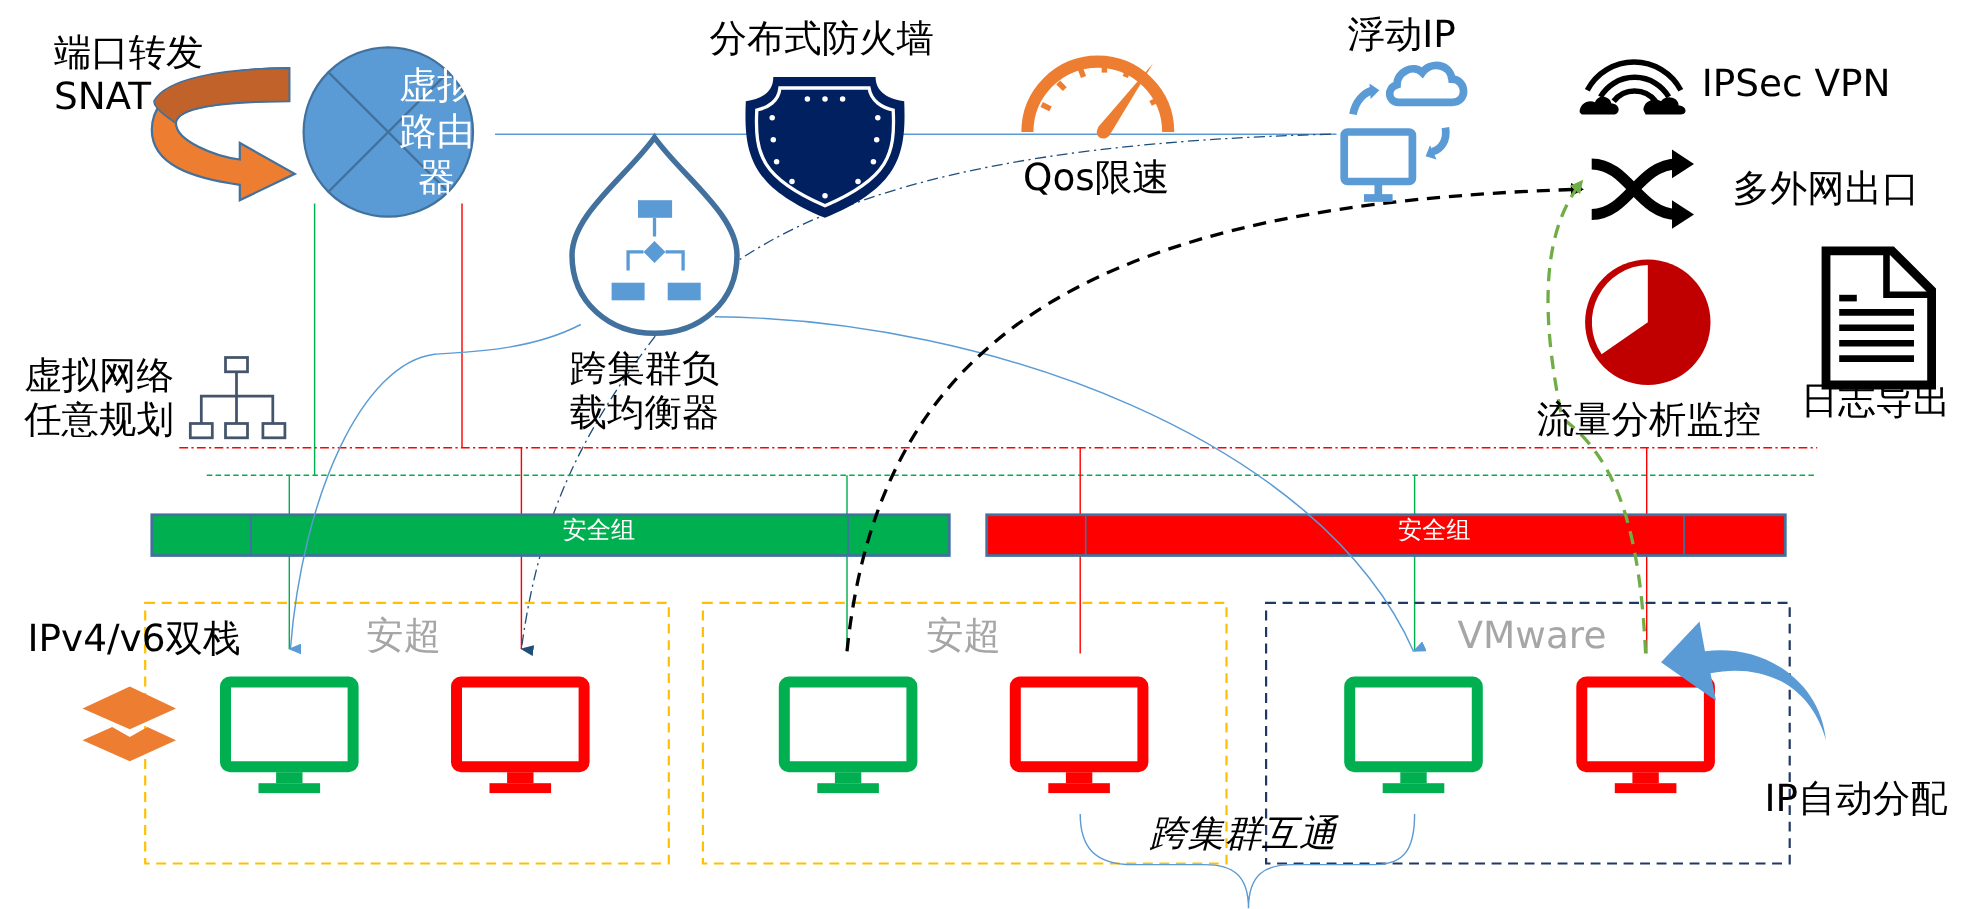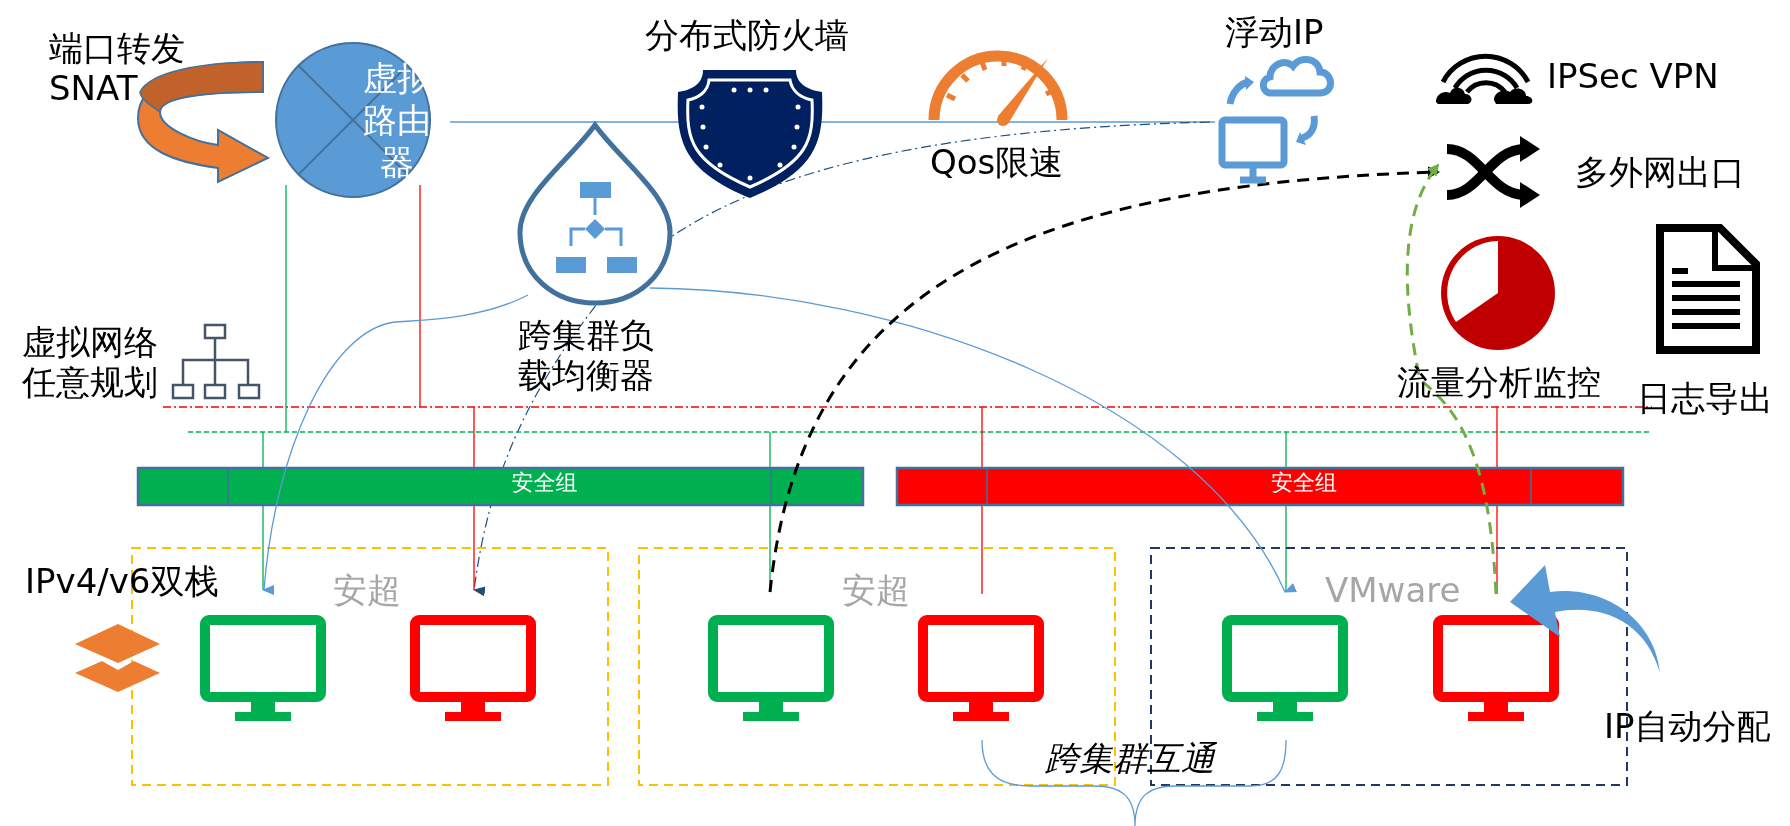--- a/index.html
+++ b/index.html
@@ -1,20 +1,20 @@
 <!DOCTYPE html>
 <html><head>
 <meta charset="utf-8">
 <style>
   html,body{margin:0;padding:0;background:#ffffff;}
   body{width:1790px;height:826px;position:relative;overflow:hidden;font-family:"DejaVu Sans","Liberation Sans",sans-serif;}
   svg#diagram{position:absolute;left:0;top:0;}
   .lbl{position:absolute;white-space:nowrap;color:#000;font-size:34px;line-height:1.18;}
   .lbl-center{text-align:center;}
-  .grey{color:#a6a6a6;margin-top:12px;}
+  .grey{color:#a6a6a6;}
   .white{color:#ffffff;margin-left:44px;}
 </style>
 </head>
 <body>
 
 <svg id="diagram" width="1790" height="826" viewBox="0 0 1790 826" xmlns="http://www.w3.org/2000/svg">
   <defs>
     <marker id="arrBlue" markerWidth="10" markerHeight="12" refX="5" refY="11" orient="auto" markerUnits="userSpaceOnUse">
       <path d="M0,0 L10,0 L5,12 Z" fill="#5b9bd5"></path>
     </marker>
@@ -227,21 +227,21 @@
 <div class="lbl lbl-center white" style="left:313px;top:58px;width:80px;">虚拟</div>
 <div class="lbl lbl-center white" style="left:313px;top:100px;width:80px;">路由</div>
 <div class="lbl lbl-center white" style="left:313px;top:142px;width:80px;">器</div>
 
 <div class="lbl" style="left:645px;top:15px;">分布式防火墙</div>
 <div class="lbl" style="left:930px;top:142px;">Qos限速</div>
 <div class="lbl" style="left:1225px;top:12px;">浮动IP</div>
 <div class="lbl" style="left:1515px;top:56px;margin-left:32px;">IPSec VPN</div>
 <div class="lbl" style="left:1575px;top:152px;">多外网出口</div>
 <div class="lbl" style="left:1397px;top:362px;text-align:center;">流量分析监控</div>
-<div class="lbl" style="left:1637px;top:378px;">日志导出</div>
+<div class="lbl" style="left:1637px;top:344px;">日志导出</div>
 
 <div class="lbl" style="left:22px;top:322px;">虚拟网络</div>
 <div class="lbl" style="left:22px;top:362px;">任意规划</div>
 
 <div class="lbl" style="left:518px;top:315px;">跨集群负</div>
 <div class="lbl" style="left:518px;top:355px;">载均衡器</div>
 
 <div class="lbl lbl-center white" style="left:138px;top:470px;width:725px;font-size:22px;">安全组</div>
 <div class="lbl lbl-center white" style="left:897px;top:470px;width:726px;font-size:22px;">安全组</div>
 

